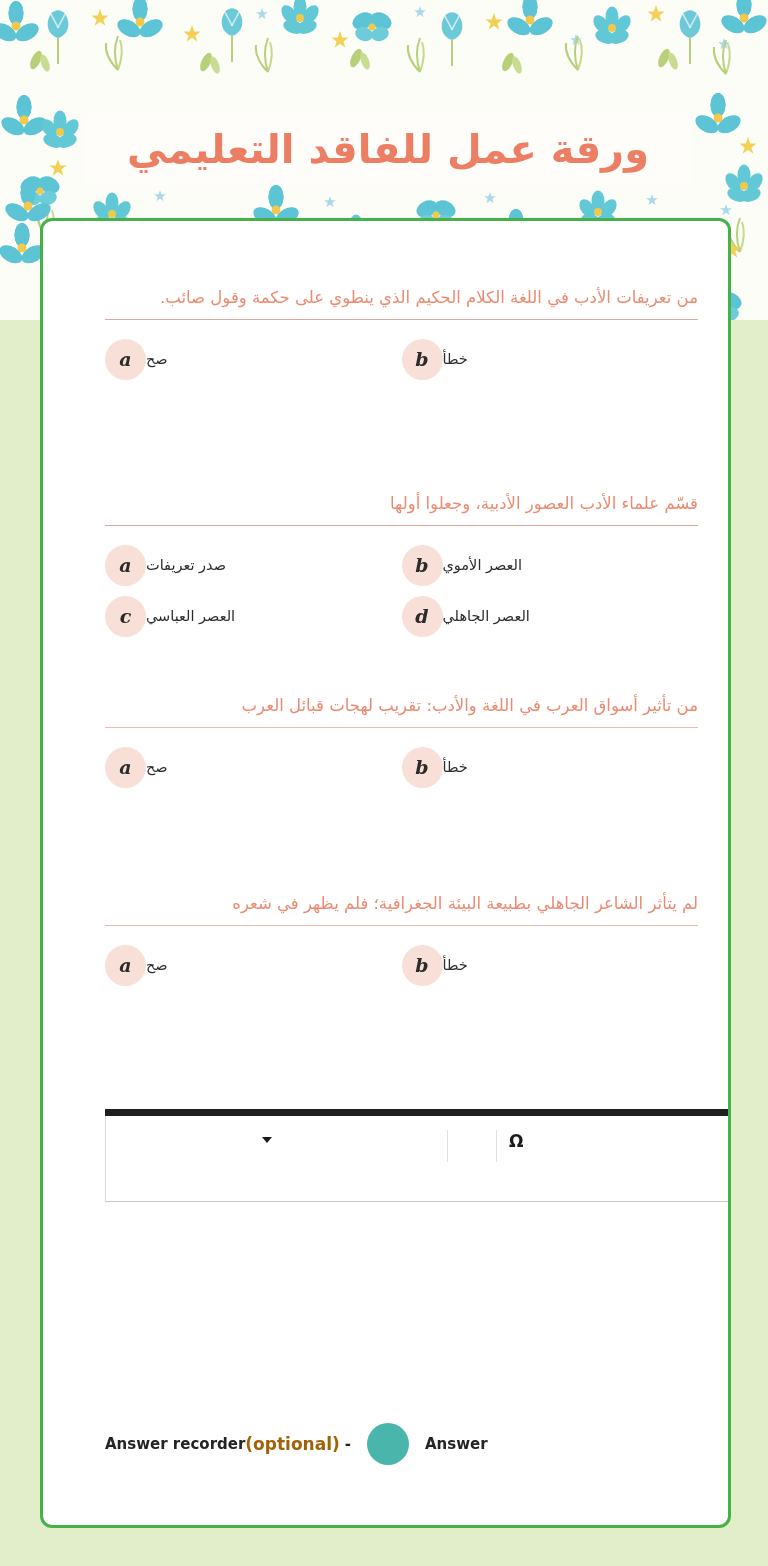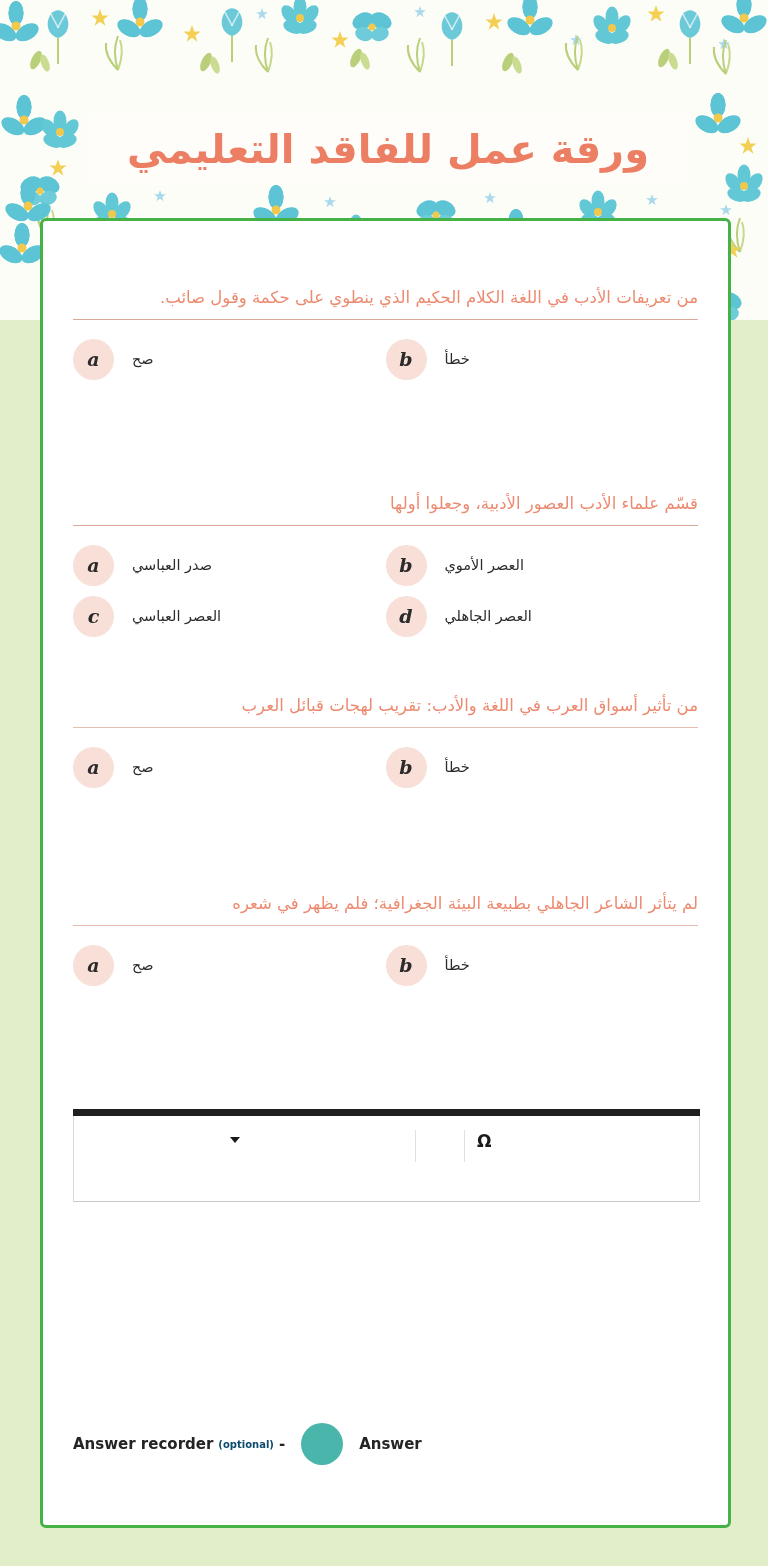--- a/index.html
+++ b/index.html
@@ -43,23 +43,24 @@
     white-space: nowrap;
   }
 
   
   #card {
     position: absolute;
     left: 40px; top: 218px;
     width: 691px; height: 1310px;
     background: #ffffff;
     border: 3px solid #45b248;
-    border-radius: 6px;
+    border-radius: 12px;
     z-index: 6;
     overflow: hidden;
+    padding-left: 32px;
   }
   #card-inner {
     position: relative;
     width: 100%; height: 100%;
     padding: 0 0 0 0;
   }
 
   .question-block { position: absolute; left: 0; width: 100%; }
 
   .q-text {
@@ -97,21 +98,20 @@
     flex: 0 0 41px;
     font-family: "DejaVu Serif", serif;
     font-style: italic;
     font-weight: 700;
     font-size: 19px;
     color: #2b2b2b;
   }
   .opt-label {
     direction: rtl;
     margin-right: 18px;
-    margin-left: 18px;
     font-family: "DejaVu Sans", sans-serif;
     font-size: 14.5px;
     color: #2b2b2b;
     white-space: nowrap;
   }
 
   
   #editor-wrap {
     position: absolute;
     left: 30px;
@@ -173,24 +173,23 @@
     align-items: center;
   }
   #recorder-label {
     font-family: "DejaVu Sans", sans-serif;
     font-size: 15px;
     font-weight: 700;
     color: #242424;
   }
   #recorder-optional {
     font-family: "DejaVu Sans", sans-serif;
-    font-size: 10px;
-    font-weight: 700;
-    color: #0c4a6e;
-    margin-left: 5px;
+    font-size: 17px;
+    font-weight: 700;
+    color: #a16207;
   }
   #recorder-dash {
     font-family: "DejaVu Sans", sans-serif;
     font-size: 15px;
     font-weight: 700;
     color: #242424;
     margin-left: 5px;
   }
   #record-button {
     width: 42px; height: 42px;
@@ -372,21 +371,21 @@
           </div>
         </div>
       </div>
 
       <div class="question-block" style="top:270px;">
         <div class="q-text">قسّم علماء الأدب العصور الأدبية، وجعلوا أولها</div>
         <div class="q-rule"></div>
         <div class="opts">
           <div class="opt">
             <div class="bubble">a</div>
-            <div class="opt-label">صدر العباسي</div>
+            <div class="opt-label">صدر تعريفات</div>
           </div>
           <div class="opt">
             <div class="bubble">b</div>
             <div class="opt-label">العصر الأموي</div>
           </div>
           <div class="opt">
             <div class="bubble">c</div>
             <div class="opt-label">العصر العباسي</div>
           </div>
           <div class="opt">

